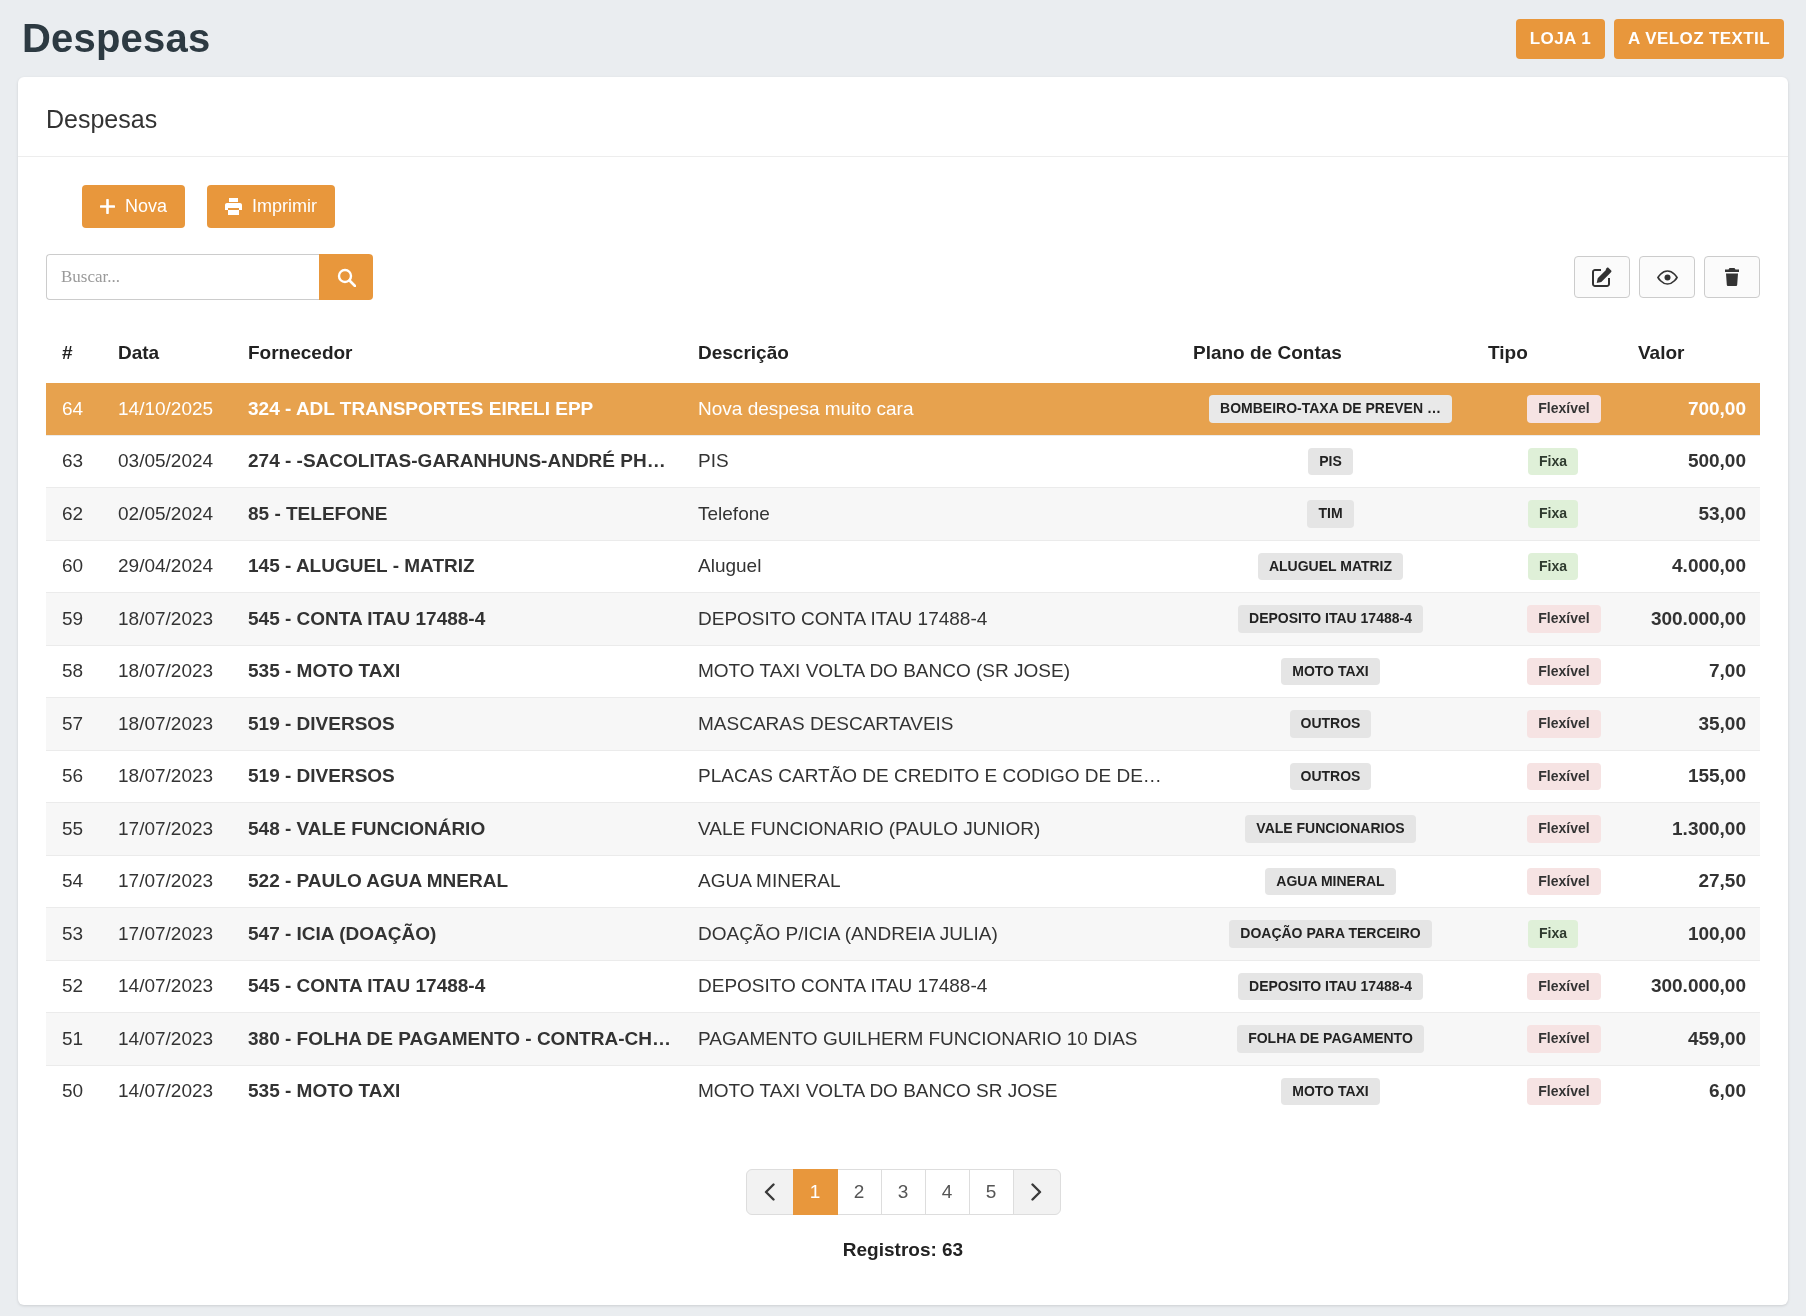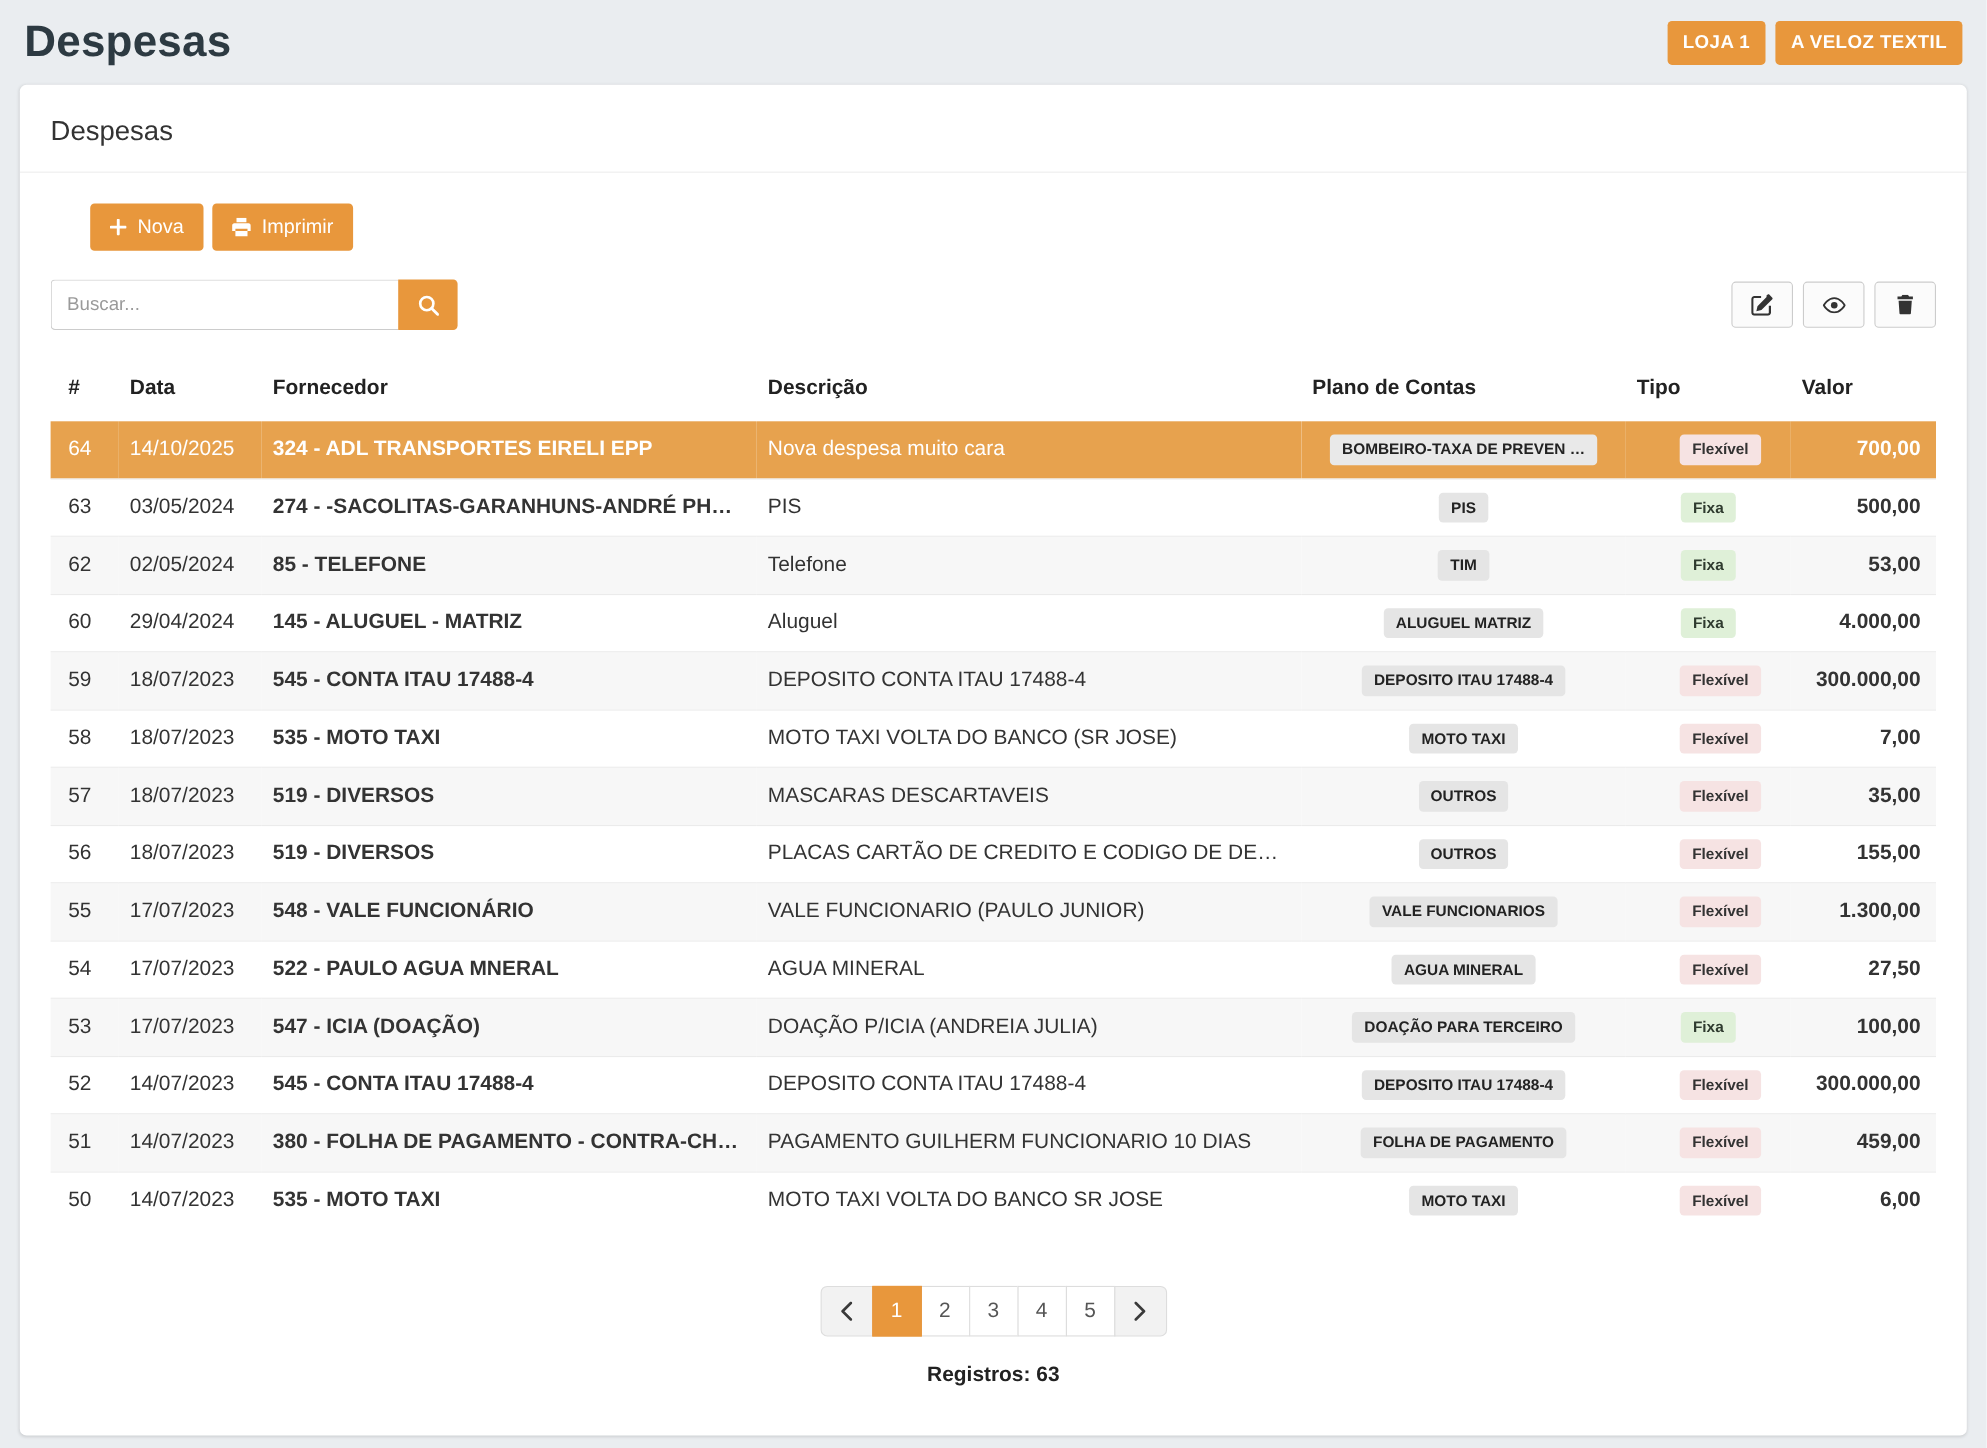--- a/index.html
+++ b/index.html
@@ -25,30 +25,30 @@
   button{font-family:Liberation Sans, sans-serif;}
   .btn{border:none;cursor:pointer;}
   .btn-accent{background:var(--accent);color:#fff;border-radius:4px;}
   .btn-top{font-size:17px;font-weight:700;padding:10px 14px;letter-spacing:.4px;}
   
   .card{background:#fff;border-radius:6px;box-shadow:0 1px 3px rgba(0,0,0,.13);overflow:hidden;}
   .card-header{padding:28px 28px 22px;border-bottom:1px solid #ededed;}
   .card-header h2{margin:0;font-size:25px;font-weight:500;color:#333;}
   .card-body{padding:28px 28px 44px;}
   
-  .toolbar{display:flex;gap:8px;padding-left:36px;}
+  .toolbar{display:flex;gap:22px;padding-left:36px;}
   .btn-main{display:inline-flex;align-items:center;gap:10px;font-size:18px;padding:11px 18px;}
   .btn-main .icon{display:flex;align-items:center;}
   
   .search-row{display:flex;justify-content:space-between;align-items:center;margin-top:26px;}
   .search-group{display:flex;}
   .search-input{
-    width:316px;height:46px;border:1px solid #ccc;border-right:none;
+    width:273px;height:46px;border:1px solid #ccc;border-right:none;
     border-radius:4px 0 0 4px;padding:16px 14px;font-size:17px;color:#333;outline:none;
-    font-family:Liberation Sans, sans-serif;background:#fff;
+    font-family:Liberation Serif, serif;background:#fff;
   }
   .search-input::placeholder{color:#9a9a9a;}
   .search-btn{width:54px;height:46px;border-radius:0 4px 4px 0;display:flex;align-items:center;justify-content:center;}
   .action-buttons{display:flex;gap:9px;}
   .action-btn{
     width:56px;height:42px;background:#fbfbfb;border:1px solid #ccc;border-radius:4px;
     display:flex;align-items:center;justify-content:center;color:#333;cursor:pointer;
   }
   
   .expenses-table{width:100%;border-collapse:collapse;margin-top:30px;font-size:19px;table-layout:fixed;}

